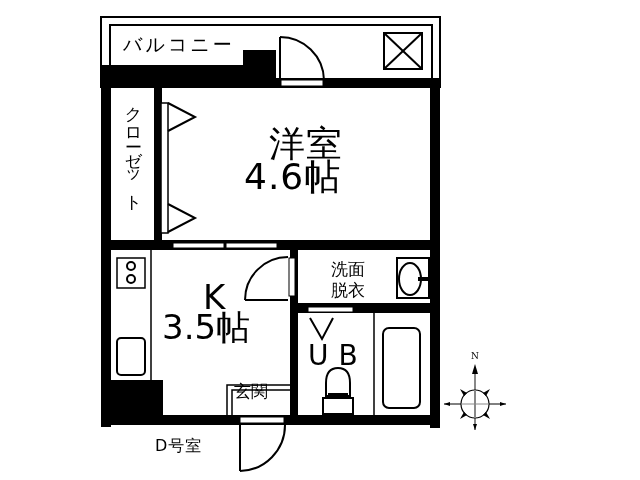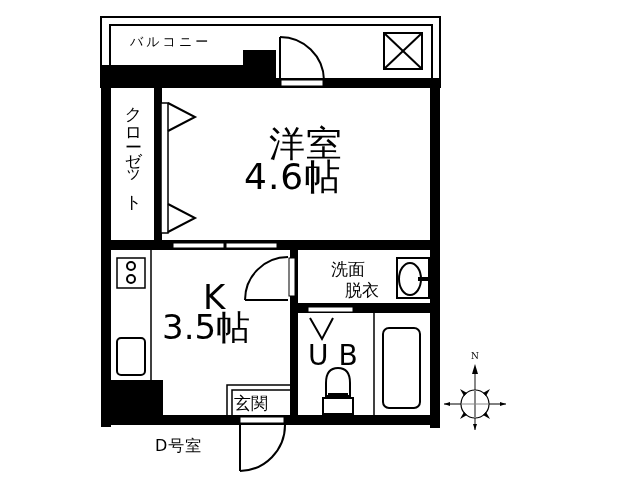--- a/index.html
+++ b/index.html
@@ -122,32 +122,32 @@
     <polygon points="460,389 467,393 464,396" fill="#000"></polygon>
     <polygon points="490,389 483,393 486,396" fill="#000"></polygon>
     <polygon points="460,419 464,412 467,415" fill="#000"></polygon>
     <polygon points="490,419 486,412 483,415" fill="#000"></polygon>
     <polygon points="444,404 450,402 450,406" fill="#000"></polygon>
     <polygon points="506,404 500,402 500,406" fill="#000"></polygon>
     <polygon points="475,430 473,424 477,424" fill="#000"></polygon>
   </g>
 </svg>
 
-<div class="lbl" style="left:130px;top:35px;font-size:13px;letter-spacing:3px;">バルコニー</div>
+<div class="lbl" style="left:123px;top:35px;font-size:19px;letter-spacing:3px;">バルコニー</div>
 
 <div class="lbl room-big" style="left:257px;top:126px;margin-left:12px;">洋室</div>
 <div class="lbl room-big" style="left:244px;top:159px;">4.6帖</div>
 
 <div class="lbl" style="left:125px;top:95px;font-size:17px;writing-mode:vertical-rl;letter-spacing:2px;">クローゼット</div>
 
 <div class="lbl room-mid" style="left:203px;top:280px;">K</div>
 <div class="lbl room-mid" style="left:162px;top:310px;">3.5帖</div>
 
 <div class="lbl small" style="left:331px;top:261px;">洗面</div>
-<div class="lbl small" style="left:331px;top:282px;margin-left:14px;">脱衣</div>
+<div class="lbl small" style="left:331px;top:282px;">脱衣</div>
 
 <div class="lbl" style="left:308px;top:342px;font-size:28px;letter-spacing:10px;">UB</div>
 
-<div class="lbl small" style="left:234px;top:395px;">玄関</div>
+<div class="lbl small" style="left:234px;top:383px;">玄関</div>
 
 <div class="lbl" style="left:155px;top:438px;font-size:16px;letter-spacing:1px;">D号室</div>
 
 <div class="lbl" style="left:471px;top:352px;font-size:9px;font-family:'DejaVu Serif', serif;">N</div>
 
 </body></html>

